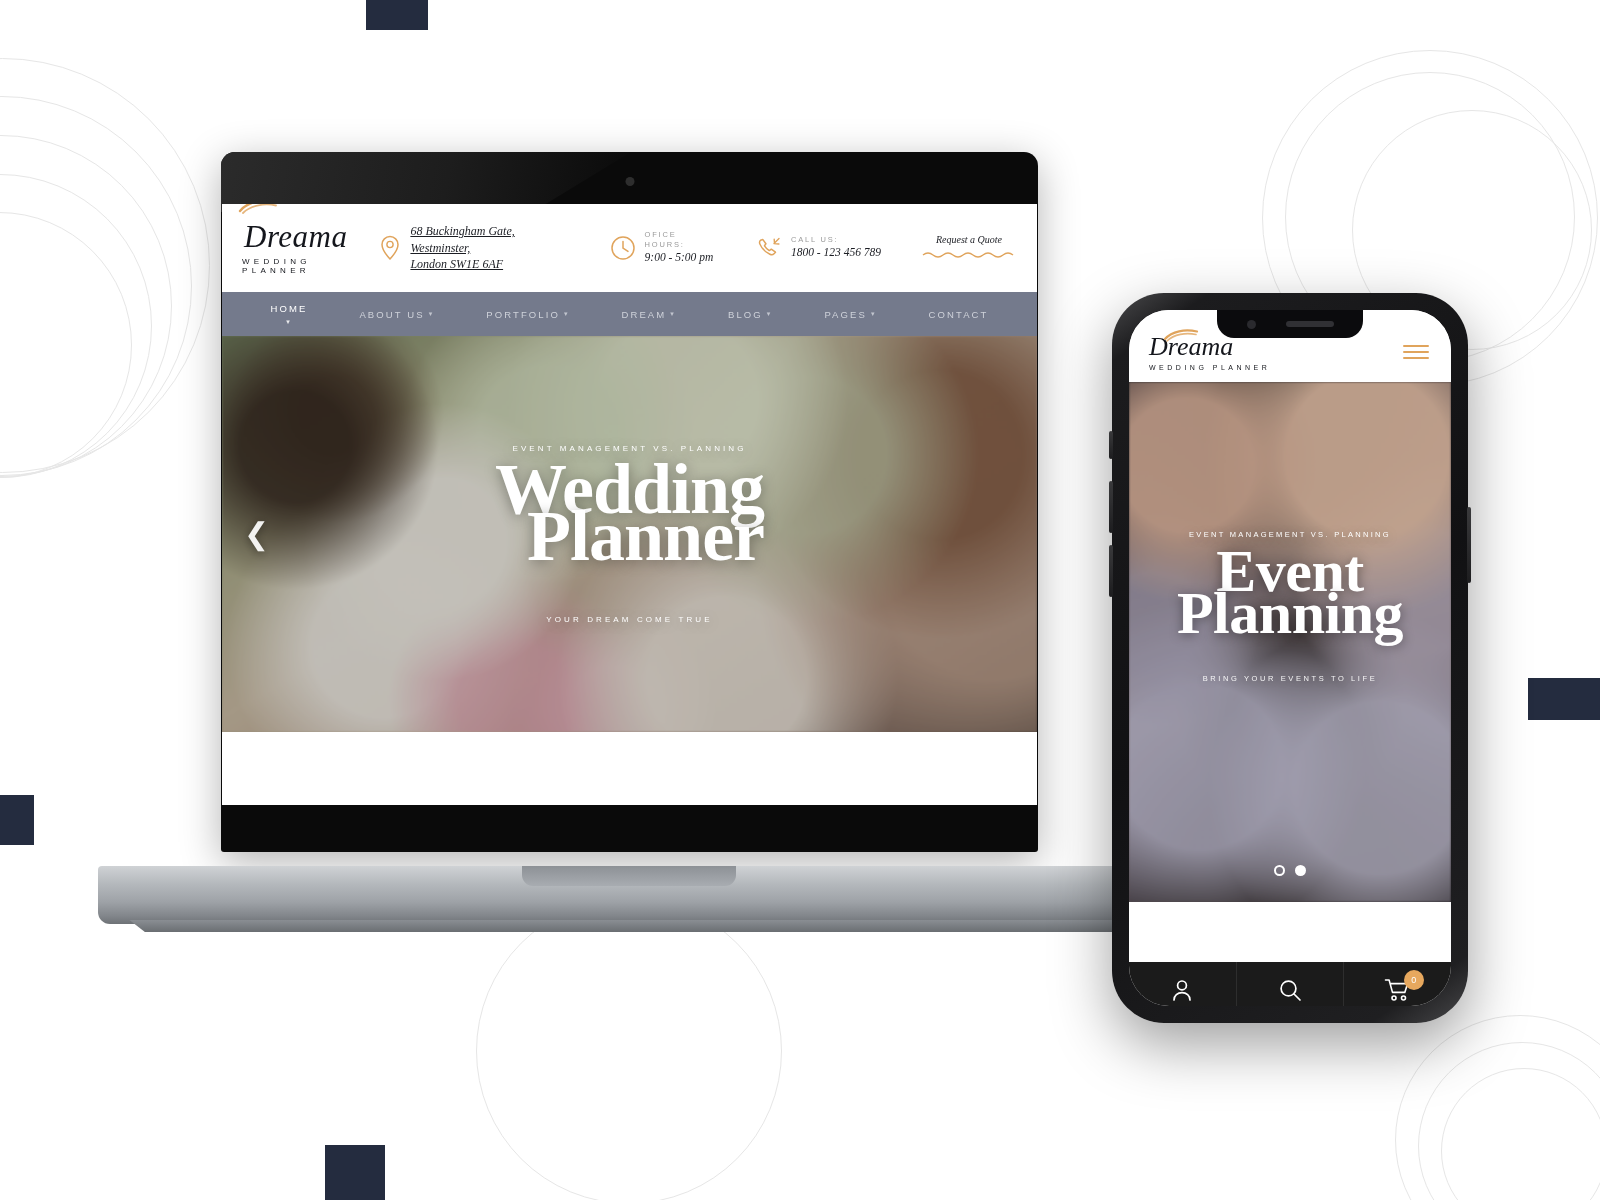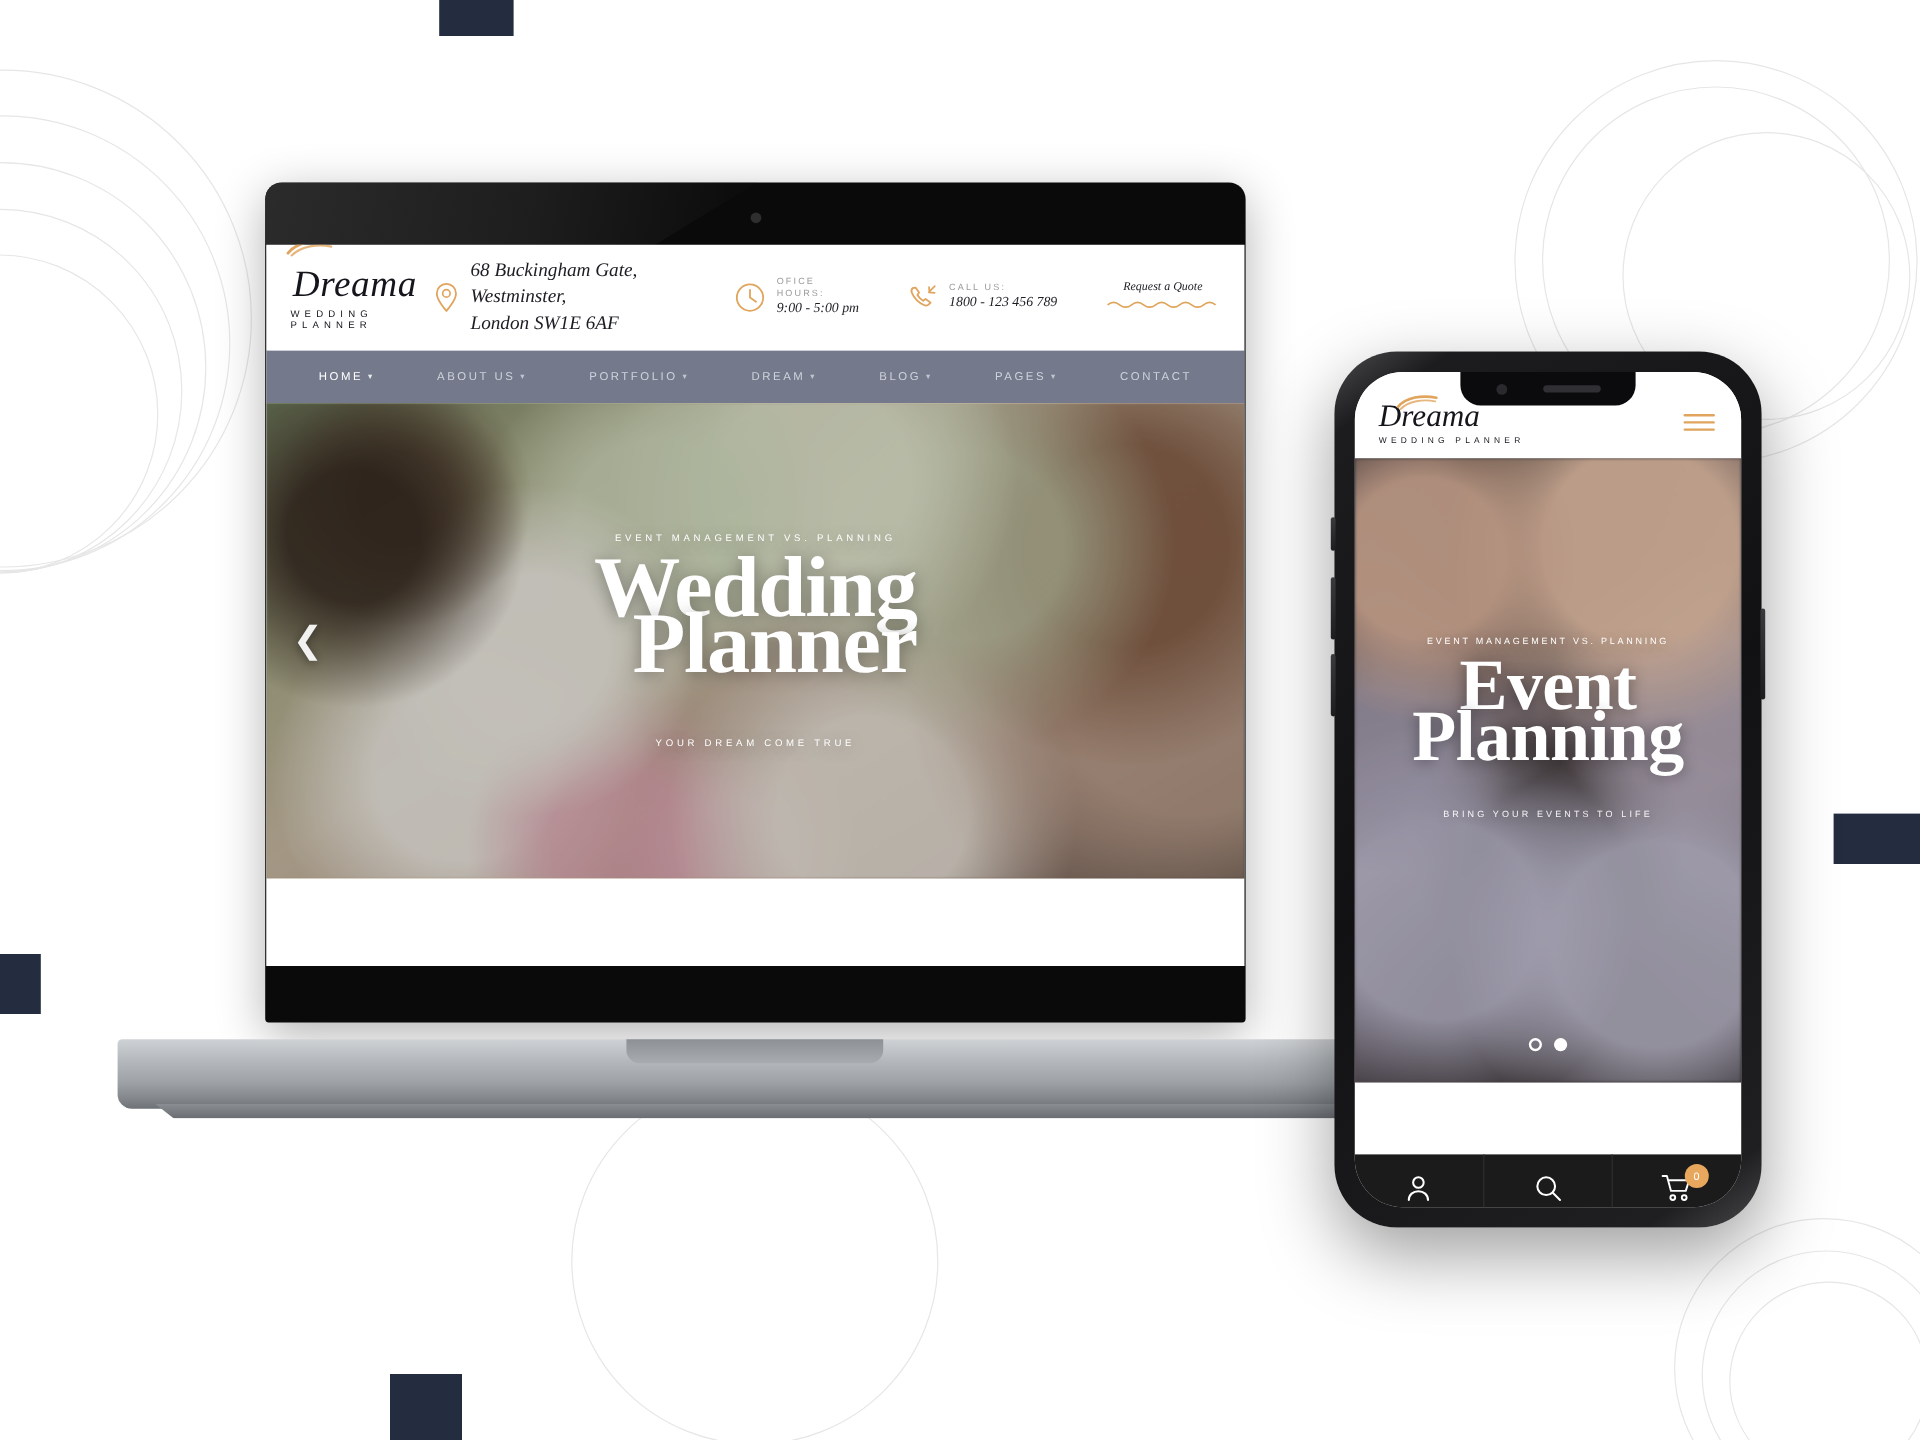--- a/index.html
+++ b/index.html
@@ -84,39 +84,39 @@
   .hdr-item { display:flex; align-items:center; gap:9px; margin-right:40px; }
   .hdr-ic { flex:0 0 auto; }
   .hdr-tx { line-height:1.35; }
   .hdr-lbl { font-size:7.5px; letter-spacing:1.8px; color:#9a9a9a; }
   .hdr-val {
     font-family:"Liberation Serif", serif; font-style:italic;
     font-size:11.5px; color:#1b1d23; white-space:nowrap;
   }
   .hdr-addr {
     font-family:"Liberation Serif", serif; font-style:italic;
-    font-size:16px; color:#1b1d23; line-height:1.38;
+    font-size:12px; color:#1b1d23; line-height:1.38;text-decoration:underline;
   }
   .quote { margin-right:20px; text-align:center; }
   .quote-tx {
     font-family:"Liberation Serif", serif; font-style:italic;
     font-size:10px; color:#1b1d23; white-space:nowrap;
   }
 
   
   .site-nav {
     height:44px; background:#747a8c;
     display:flex; align-items:center; justify-content:center; gap:0;
   }
   .nav-i {
     font-size:9.5px; letter-spacing:2.1px; color:#cfd2da;
     padding:0 26px; display:flex; align-items:center; gap:4px;
     white-space:nowrap;
   }
-  .nav-i.active { color:#ffffff; }
+  .nav-i.active { color:#ffffff;flex-direction:column; }
   .chev { font-size:7px; opacity:.85; }
 
   
   .hero {
     position:relative; height:396px; overflow:hidden;
     background:linear-gradient(135deg,#7c8b6a 0%, #98a27f 18%, #b9ae94 34%, #cdbba4 50%, #b59d8e 66%, #8f7c71 84%, #5d4f48 100%);
   }
   .hero-img {
     position:absolute; inset:0;
     background:

